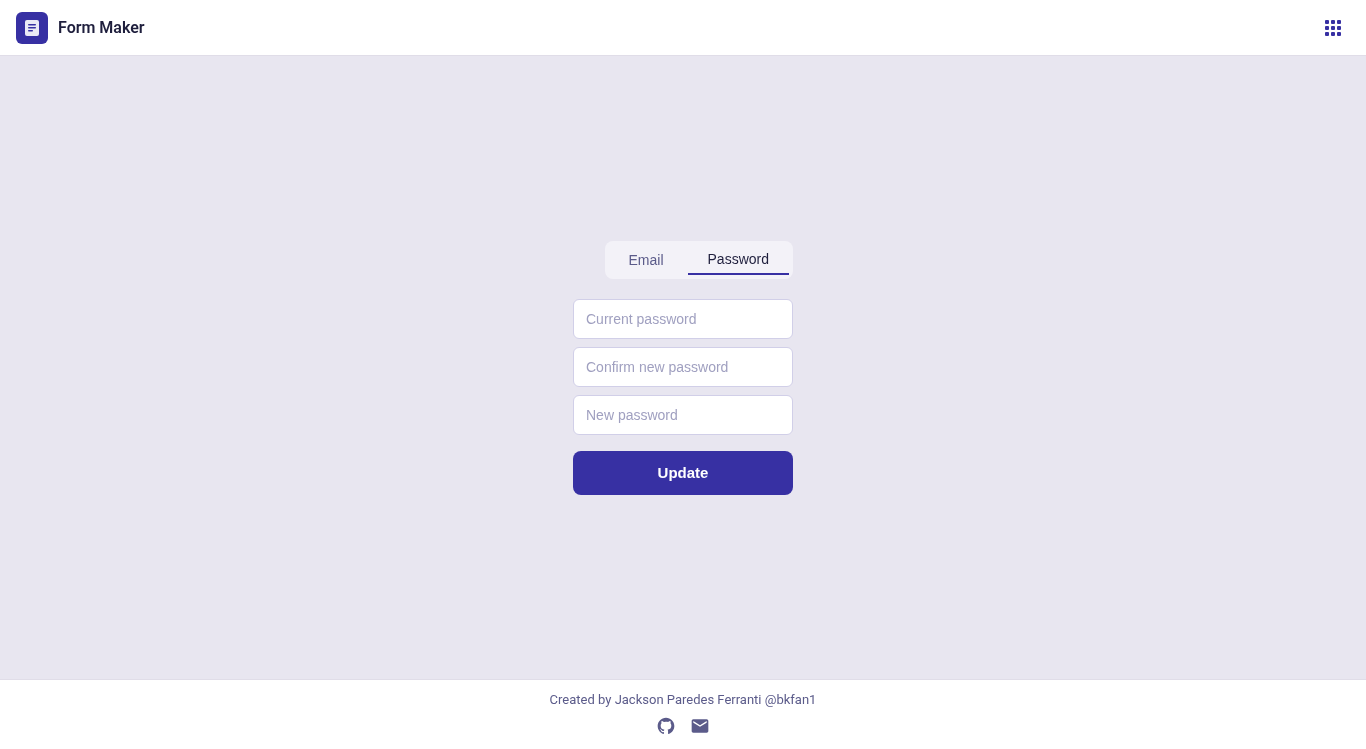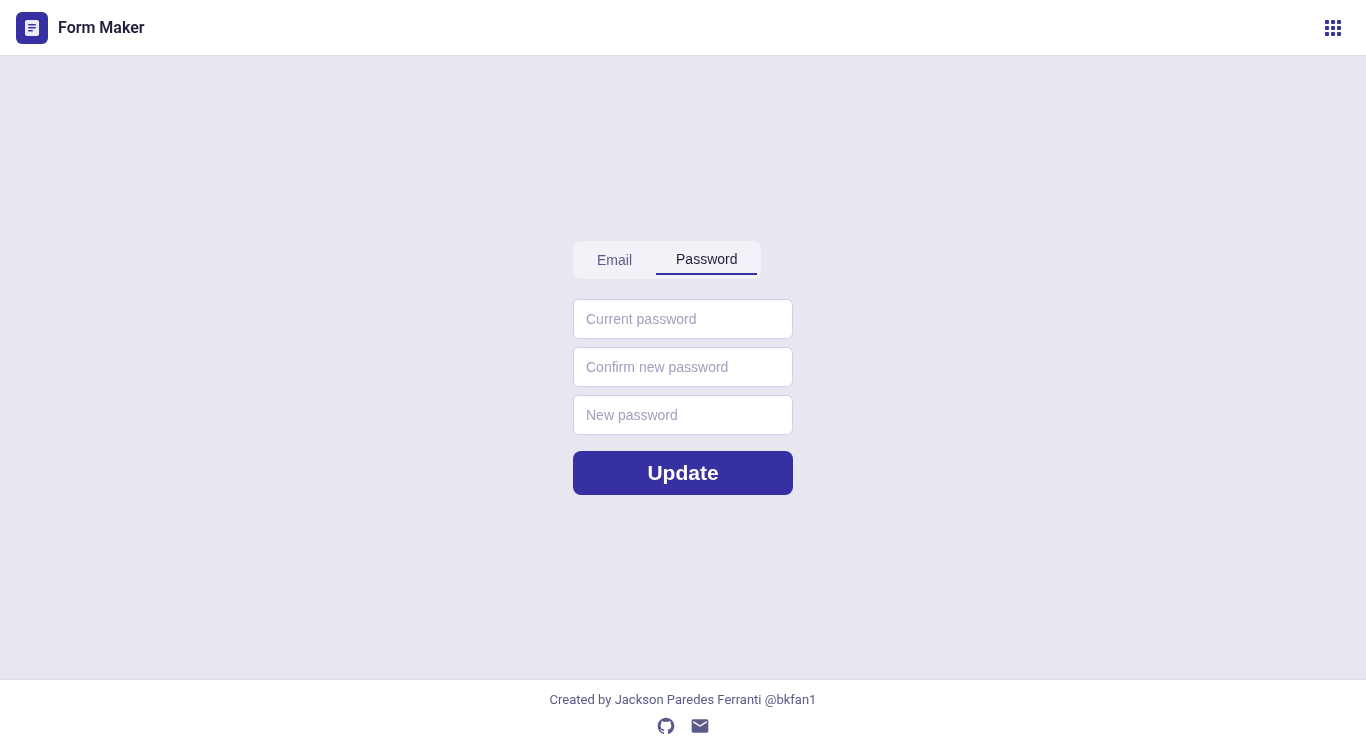--- a/index.html
+++ b/index.html
@@ -73,21 +73,21 @@
       display: flex;
       flex-direction: column;
       align-items: center;
       justify-content: center;
       background-color: #e8e6f0;
     }
 
     .form-container {
       display: flex;
       flex-direction: column;
-      align-items: flex-start;
+      align-items: flex-end;
       gap: 0;
       width: 220px;
     }
 
     
     .tabs {
       display: flex;
       align-items: center;
       background-color: #f3f2f8;
       border-radius: 8px;
@@ -143,21 +143,21 @@
     }
 
     
     .update-btn {
       width: 220px;
       height: 44px;
       background-color: #3730a3;
       color: white;
       border: none;
       border-radius: 8px;
-      font-size: 21px;
+      font-size: 15px;
       font-weight: 600;
       cursor: pointer;
       margin-top: 8px;
       transition: background-color 0.15s;
     }
 
     
     .footer {
       width: 100%;
       background-color: #ffffff;

